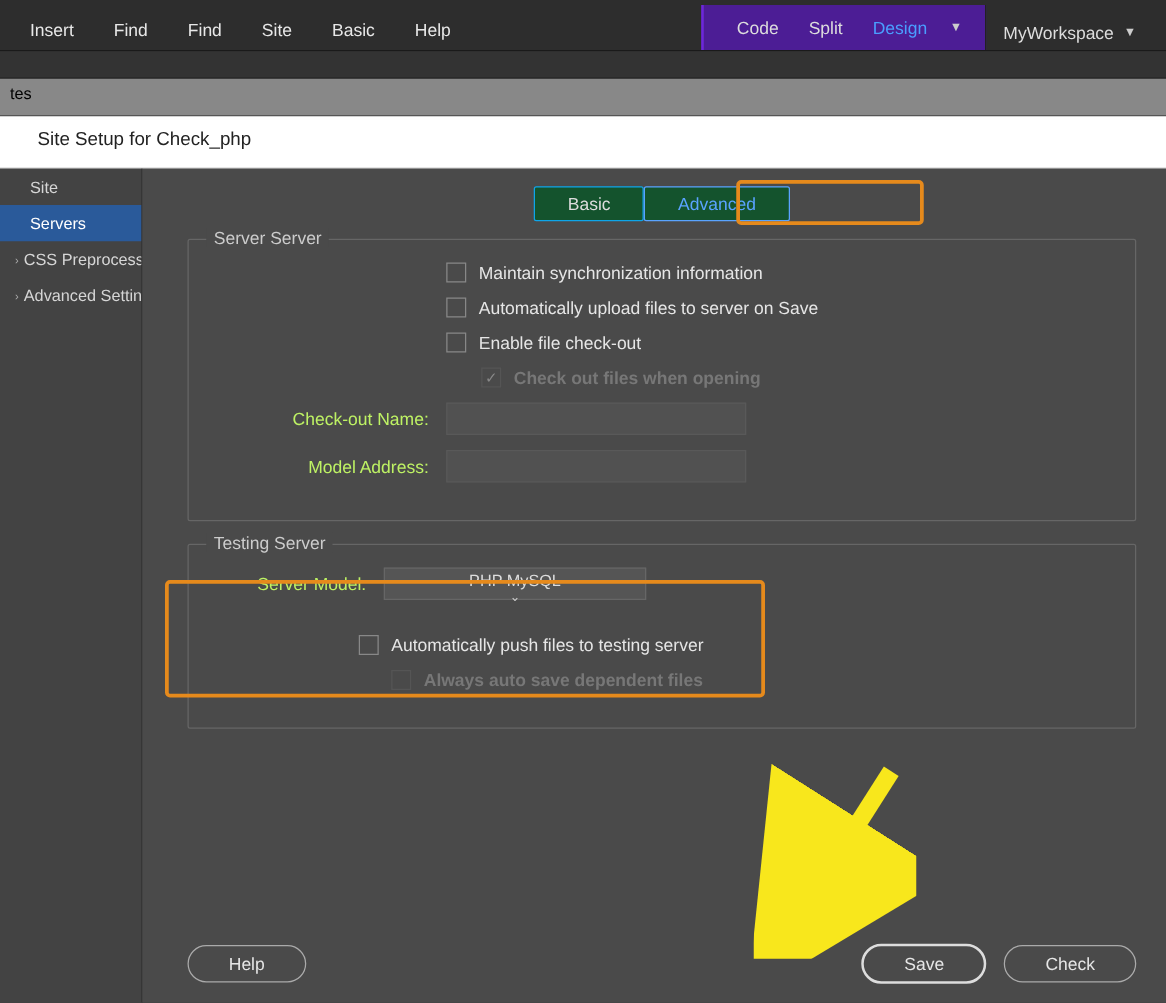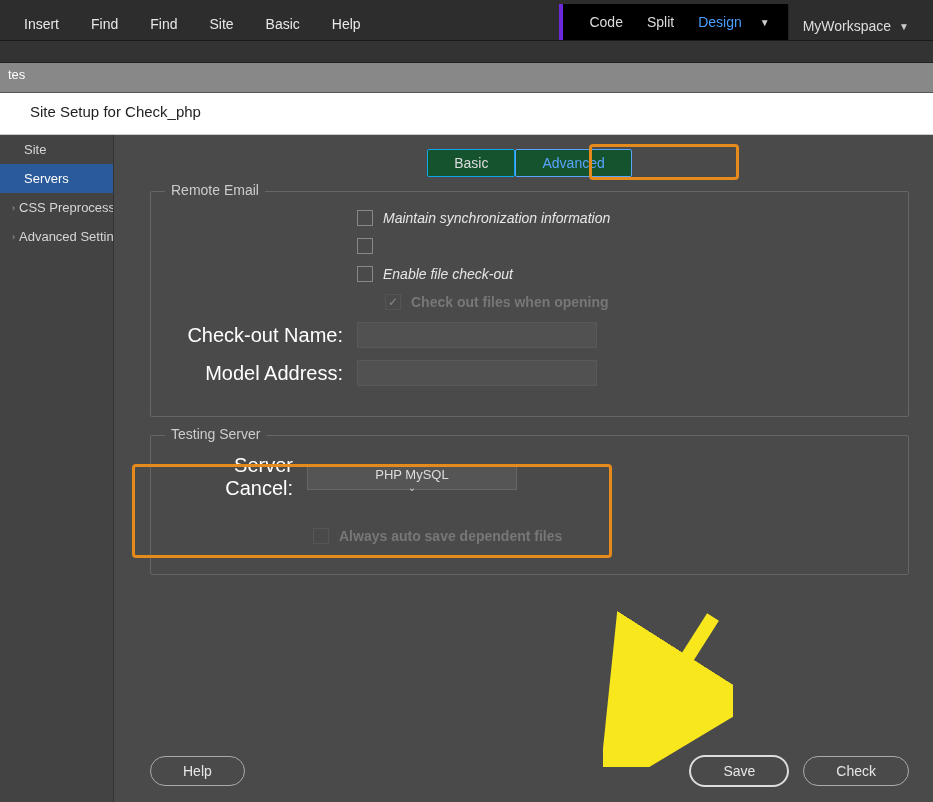--- a/index.html
+++ b/index.html
@@ -23,23 +23,23 @@
 .menu-items { display: flex; gap: 4px; flex: 1; }
 .menu-item {
   color: #e8e8e8;
   padding: 8px 14px;
   cursor: pointer;
   font-size: 14px;
 }
 .view-group {
   display: flex;
   gap: 8px;
-  background: #000000;
+  background: #4c1d95;
   padding: 6px 18px;
-  border-left: 4px solid #6d28d9;
+  border-left: 2px solid #6d28d9;
   border-right: 1px solid #222;
   align-items: center;
 }
 .view-item { color: #ddd; padding: 4px 8px; font-size: 14px; cursor: pointer; }
 .view-item.active { color: #4a9eff; }
 .view-caret { color: #ccc; font-size: 10px; margin-left: 2px; }
 .workspace {
   color: #ddd;
   padding: 6px 14px;
   font-size: 14px;
@@ -48,21 +48,21 @@
   align-items: center;
   gap: 6px;
 }
 .secondary-bar {
   background: #333;
   height: 22px;
   border-bottom: 1px solid #222;
 }
 .tab-strip {
   background: #888;
-  color: #ffffff;
+  color: #000000;
   height: 30px;
   padding: 4px 8px;
   font-size: 13px;
   border-bottom: 1px solid #555;
 }
 .dialog-title {
   background: #fff;
   color: #222;
   font-size: 15px;
   padding: 10px 30px;
@@ -148,33 +148,33 @@
   background: #4a4a4a;
   cursor: pointer;
   display: inline-flex;
   align-items: center;
   justify-content: center;
 }
 .checkbox.disabled { border-color: #555; cursor: default; }
 .check-mark { color: #888; font-size: 12px; line-height: 1; }
 .cblabel { color: #e6e6e6; font-size: 14px; }
 .cblabel.disabled { color: #777; font-weight: bold; }
-.indent { padding-left: 190px; font-style: italic; }
+.indent { padding-left: 190px; }
 .indent2 { padding-left: 218px; }
 .form-row {
   display: flex;
   align-items: center;
   margin-bottom: 12px;
 }
 .form-label {
   width: 190px;
   text-align: right;
   padding-right: 14px;
-  color: #ffffff;
-  font-size: 20px;
+  color: #bef264;
+  font-size: 14px;
 }
 .text-input {
   background: #555;
   border: 1px solid #666;
   height: 26px;
   width: 240px;
   color: #ddd;
   padding: 2px 6px;
 }
 .text-input:disabled { background: #515151; border-color: #595959; }
@@ -292,28 +292,29 @@
     </div>
   </div>
 
   <div class="content">
     <div class="tabs">
       <div class="tab-btn">Basic</div>
       <div class="tab-btn selected">Advanced</div>
     </div>
 
     <div class="fieldset">
-      <div class="legend">Remote Email</div>
+      <div class="legend">Server Server</div>
 
       <div class="row indent">
         <span class="checkbox"></span>
         <span class="cblabel">Maintain synchronization information</span>
       </div>
       <div class="row indent">
         <span class="checkbox"></span>
+        <span class="cblabel">Automatically upload files to server on Save</span>
       </div>
       <div class="row indent">
         <span class="checkbox"></span>
         <span class="cblabel">Enable file check-out</span>
       </div>
       <div class="row indent2">
         <span class="checkbox disabled">
             <span class="check-mark">✓</span>
           </span>
         <span class="cblabel disabled">Check out files when opening</span>
@@ -325,27 +326,31 @@
       <div class="form-row">
         <div class="form-label">Model Address:</div>
         <input class="text-input" disabled="" value="" style="">
       </div>
     </div>
 
     <div class="fieldset">
       <div class="legend">Testing Server</div>
 
       <div class="form-row" style="margin-bottom:28px;">
-        <div class="form-label" style="width:140px;">Server Cancel:</div>
+        <div class="form-label" style="width:140px;">Server Model:</div>
         <div class="select">
           <span>PHP MySQL</span>
           <span class="select-caret">⌄</span>
         </div>
       </div>
 
+      <div class="row" style="padding-left:120px;">
+        <span class="checkbox"></span>
+        <span class="cblabel">Automatically push files to testing server</span>
+      </div>
       <div class="row" style="padding-left:146px;">
         <span class="checkbox disabled"></span>
         <span class="cblabel disabled">Always auto save dependent files</span>
       </div>
     </div>
 
     <div class="highlight-advanced"></div>
     <div class="highlight-testing"></div>
 
     <svg class="arrow-annotation" width="130" height="160">

